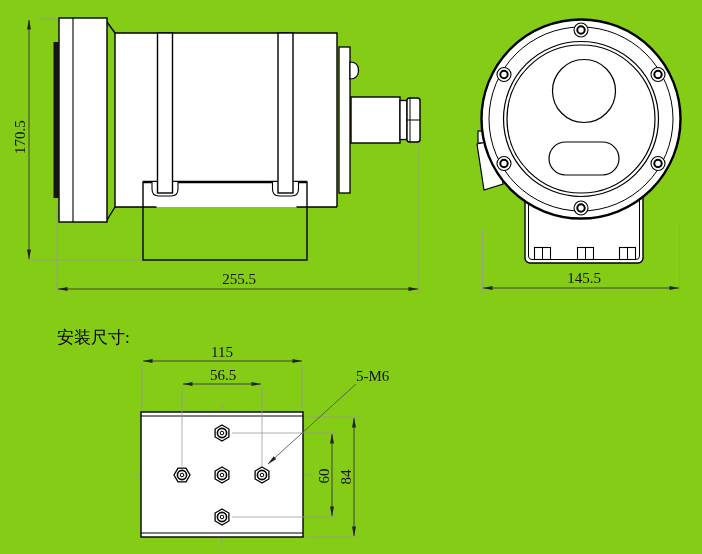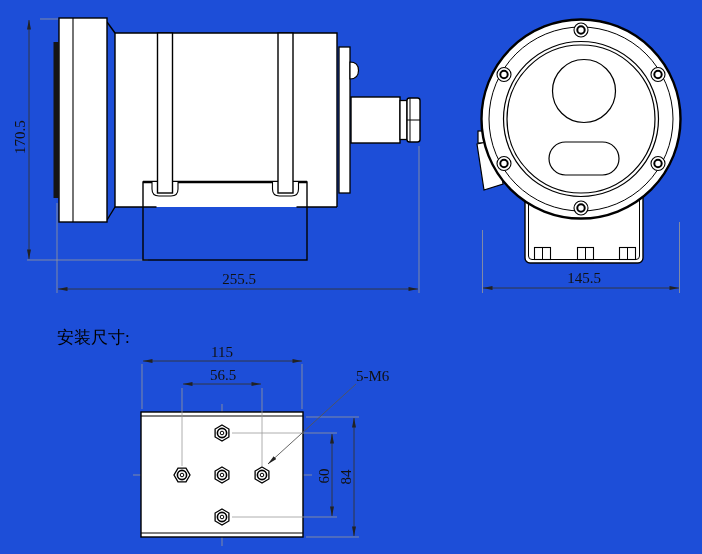--- a/index.html
+++ b/index.html
@@ -1,16 +1,16 @@
 <!DOCTYPE html>
 <html><head>
 <meta charset="utf-8">
 <style>
   html,body{margin:0;padding:0;background:#ffffff;}
-  .page{position:relative;width:702px;height:554px;background:#1d4ed8;overflow:hidden;
+  .page{position:relative;width:702px;height:554px;background:#84cc16;overflow:hidden;
         font-family:"Liberation Serif", serif;}
   svg{display:block;}
   .dim-text{font:15px "Liberation Serif", serif;fill:#111;}
   .title-text{font:17px "Liberation Serif", serif;fill:#000;}
   .obj{stroke:#000;fill:none;}
   .objf{stroke:#000;fill:#fff;}
   .dimline{stroke:#333;stroke-width:0.9;fill:none;}
   .extline{stroke:#999;stroke-width:0.8;fill:none;}
   .thin{stroke:#555;stroke-width:0.9;fill:none;}
 </style>

